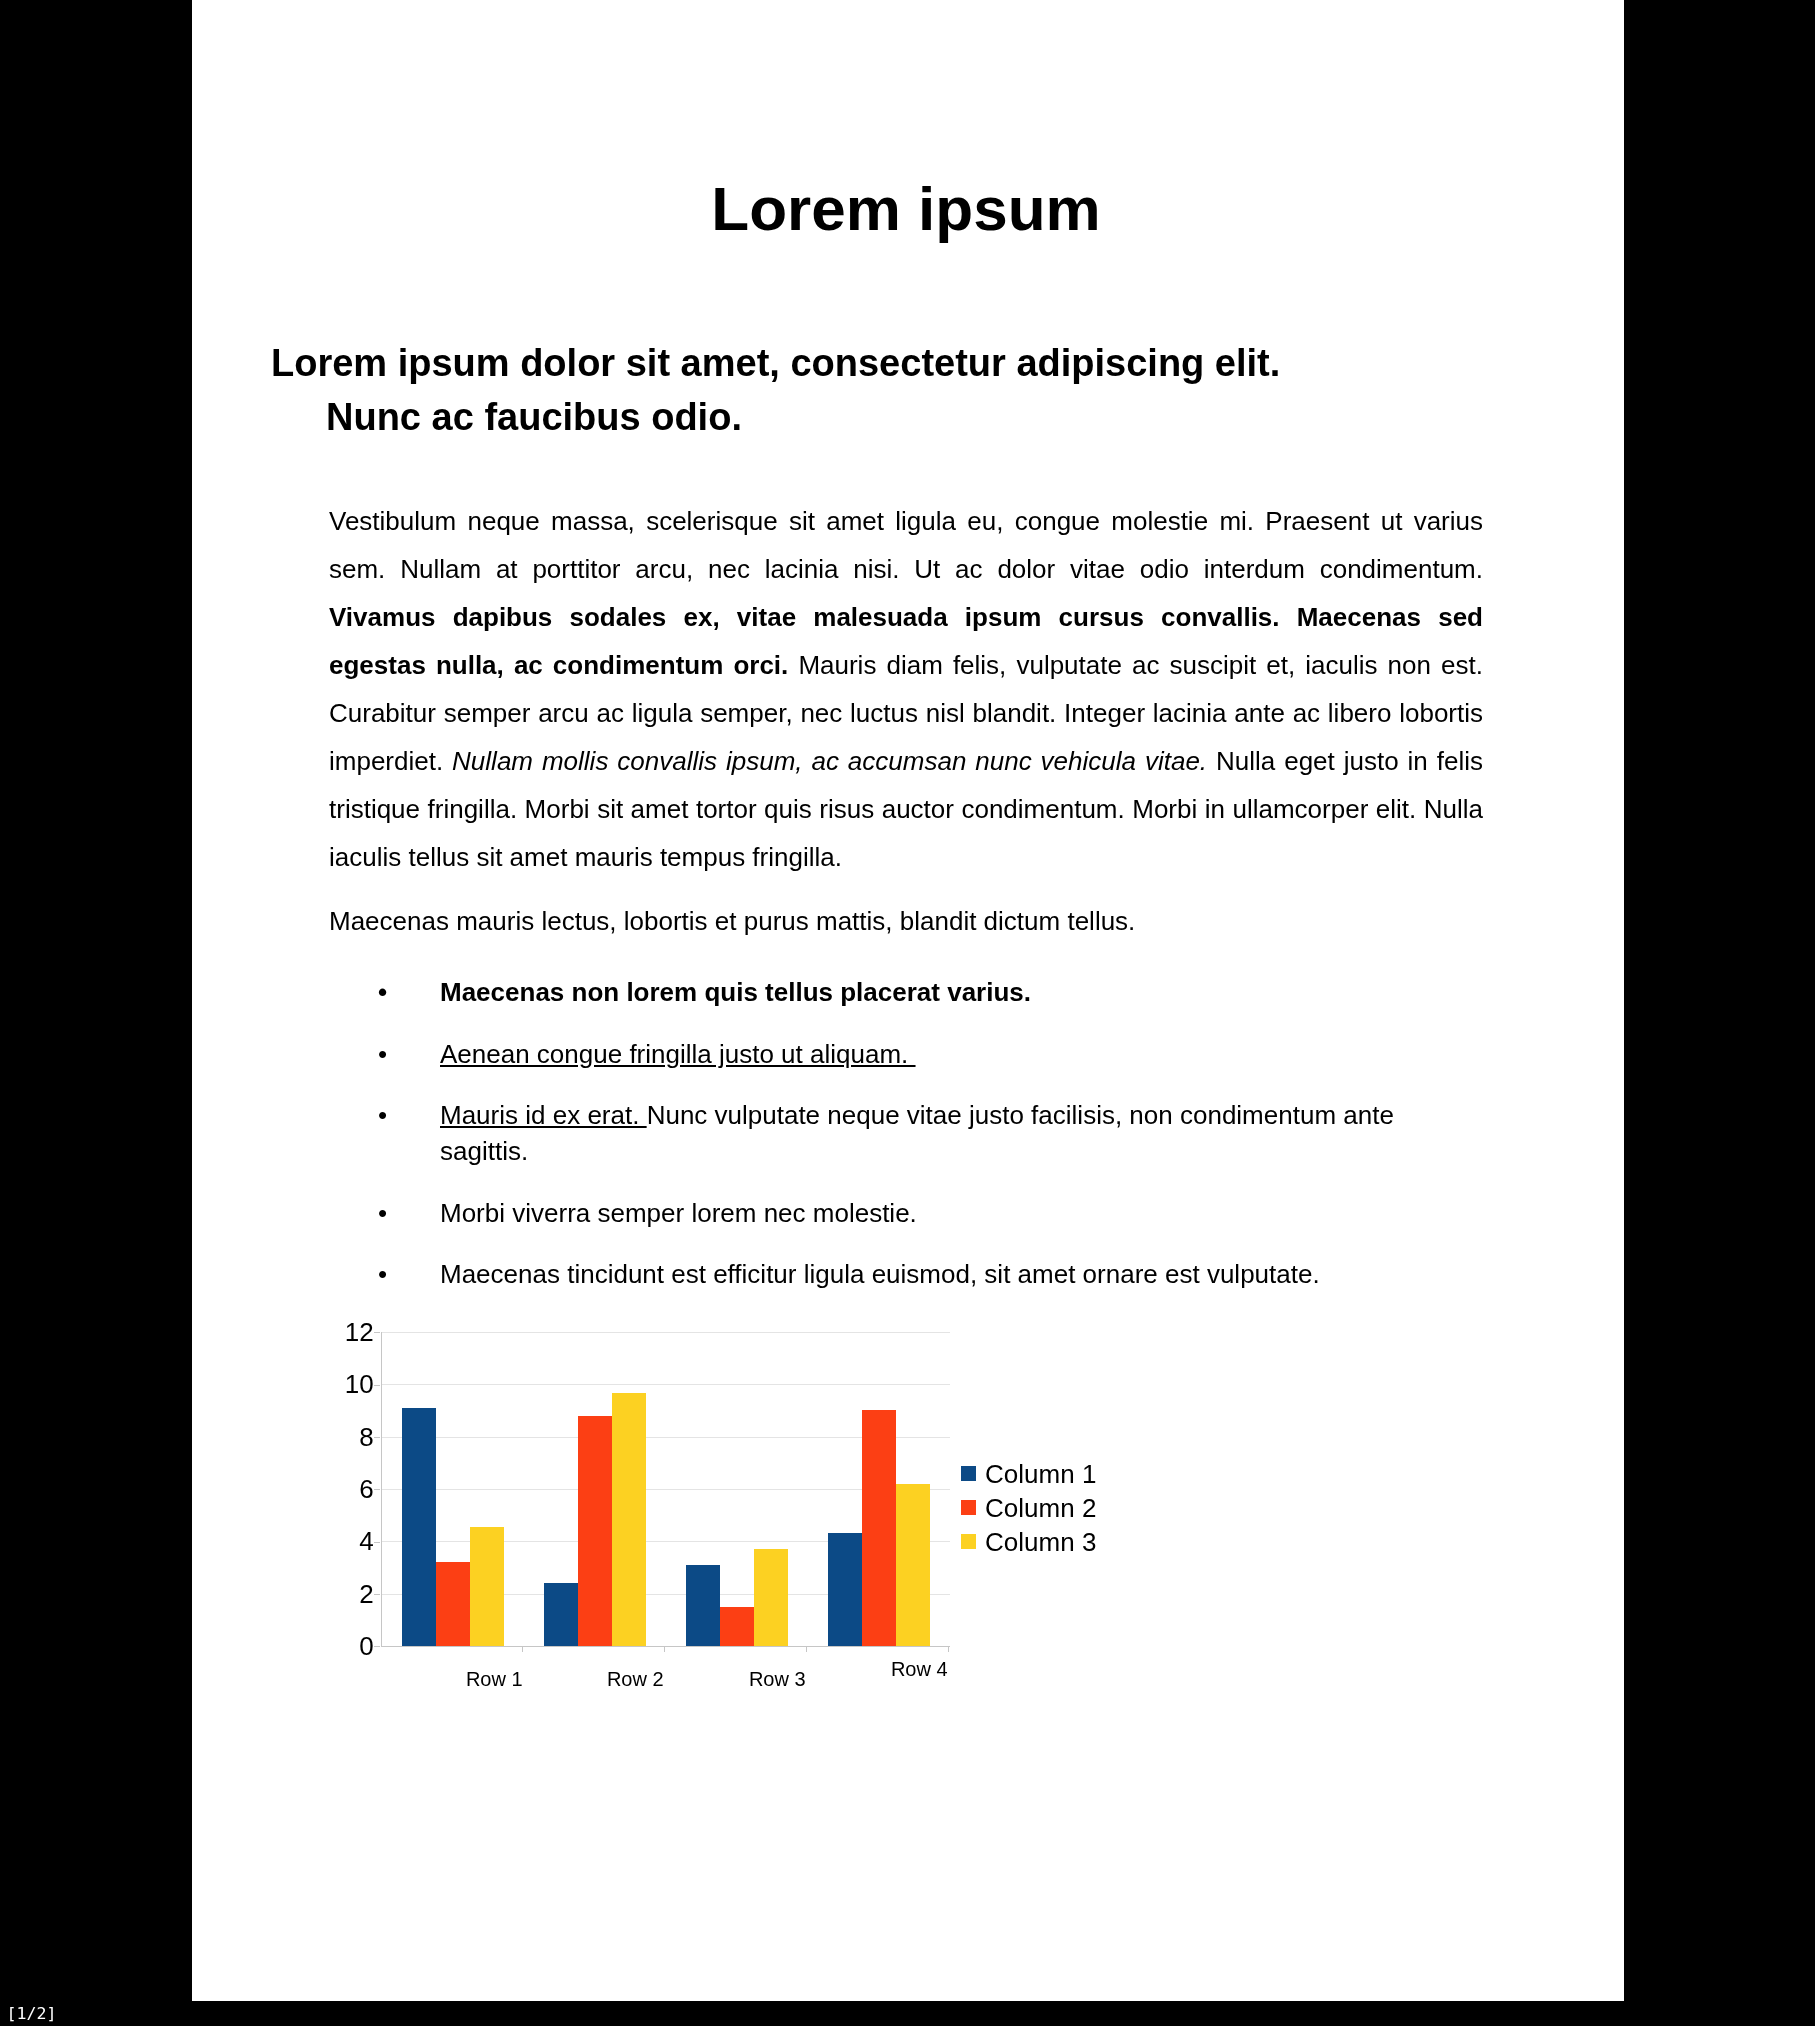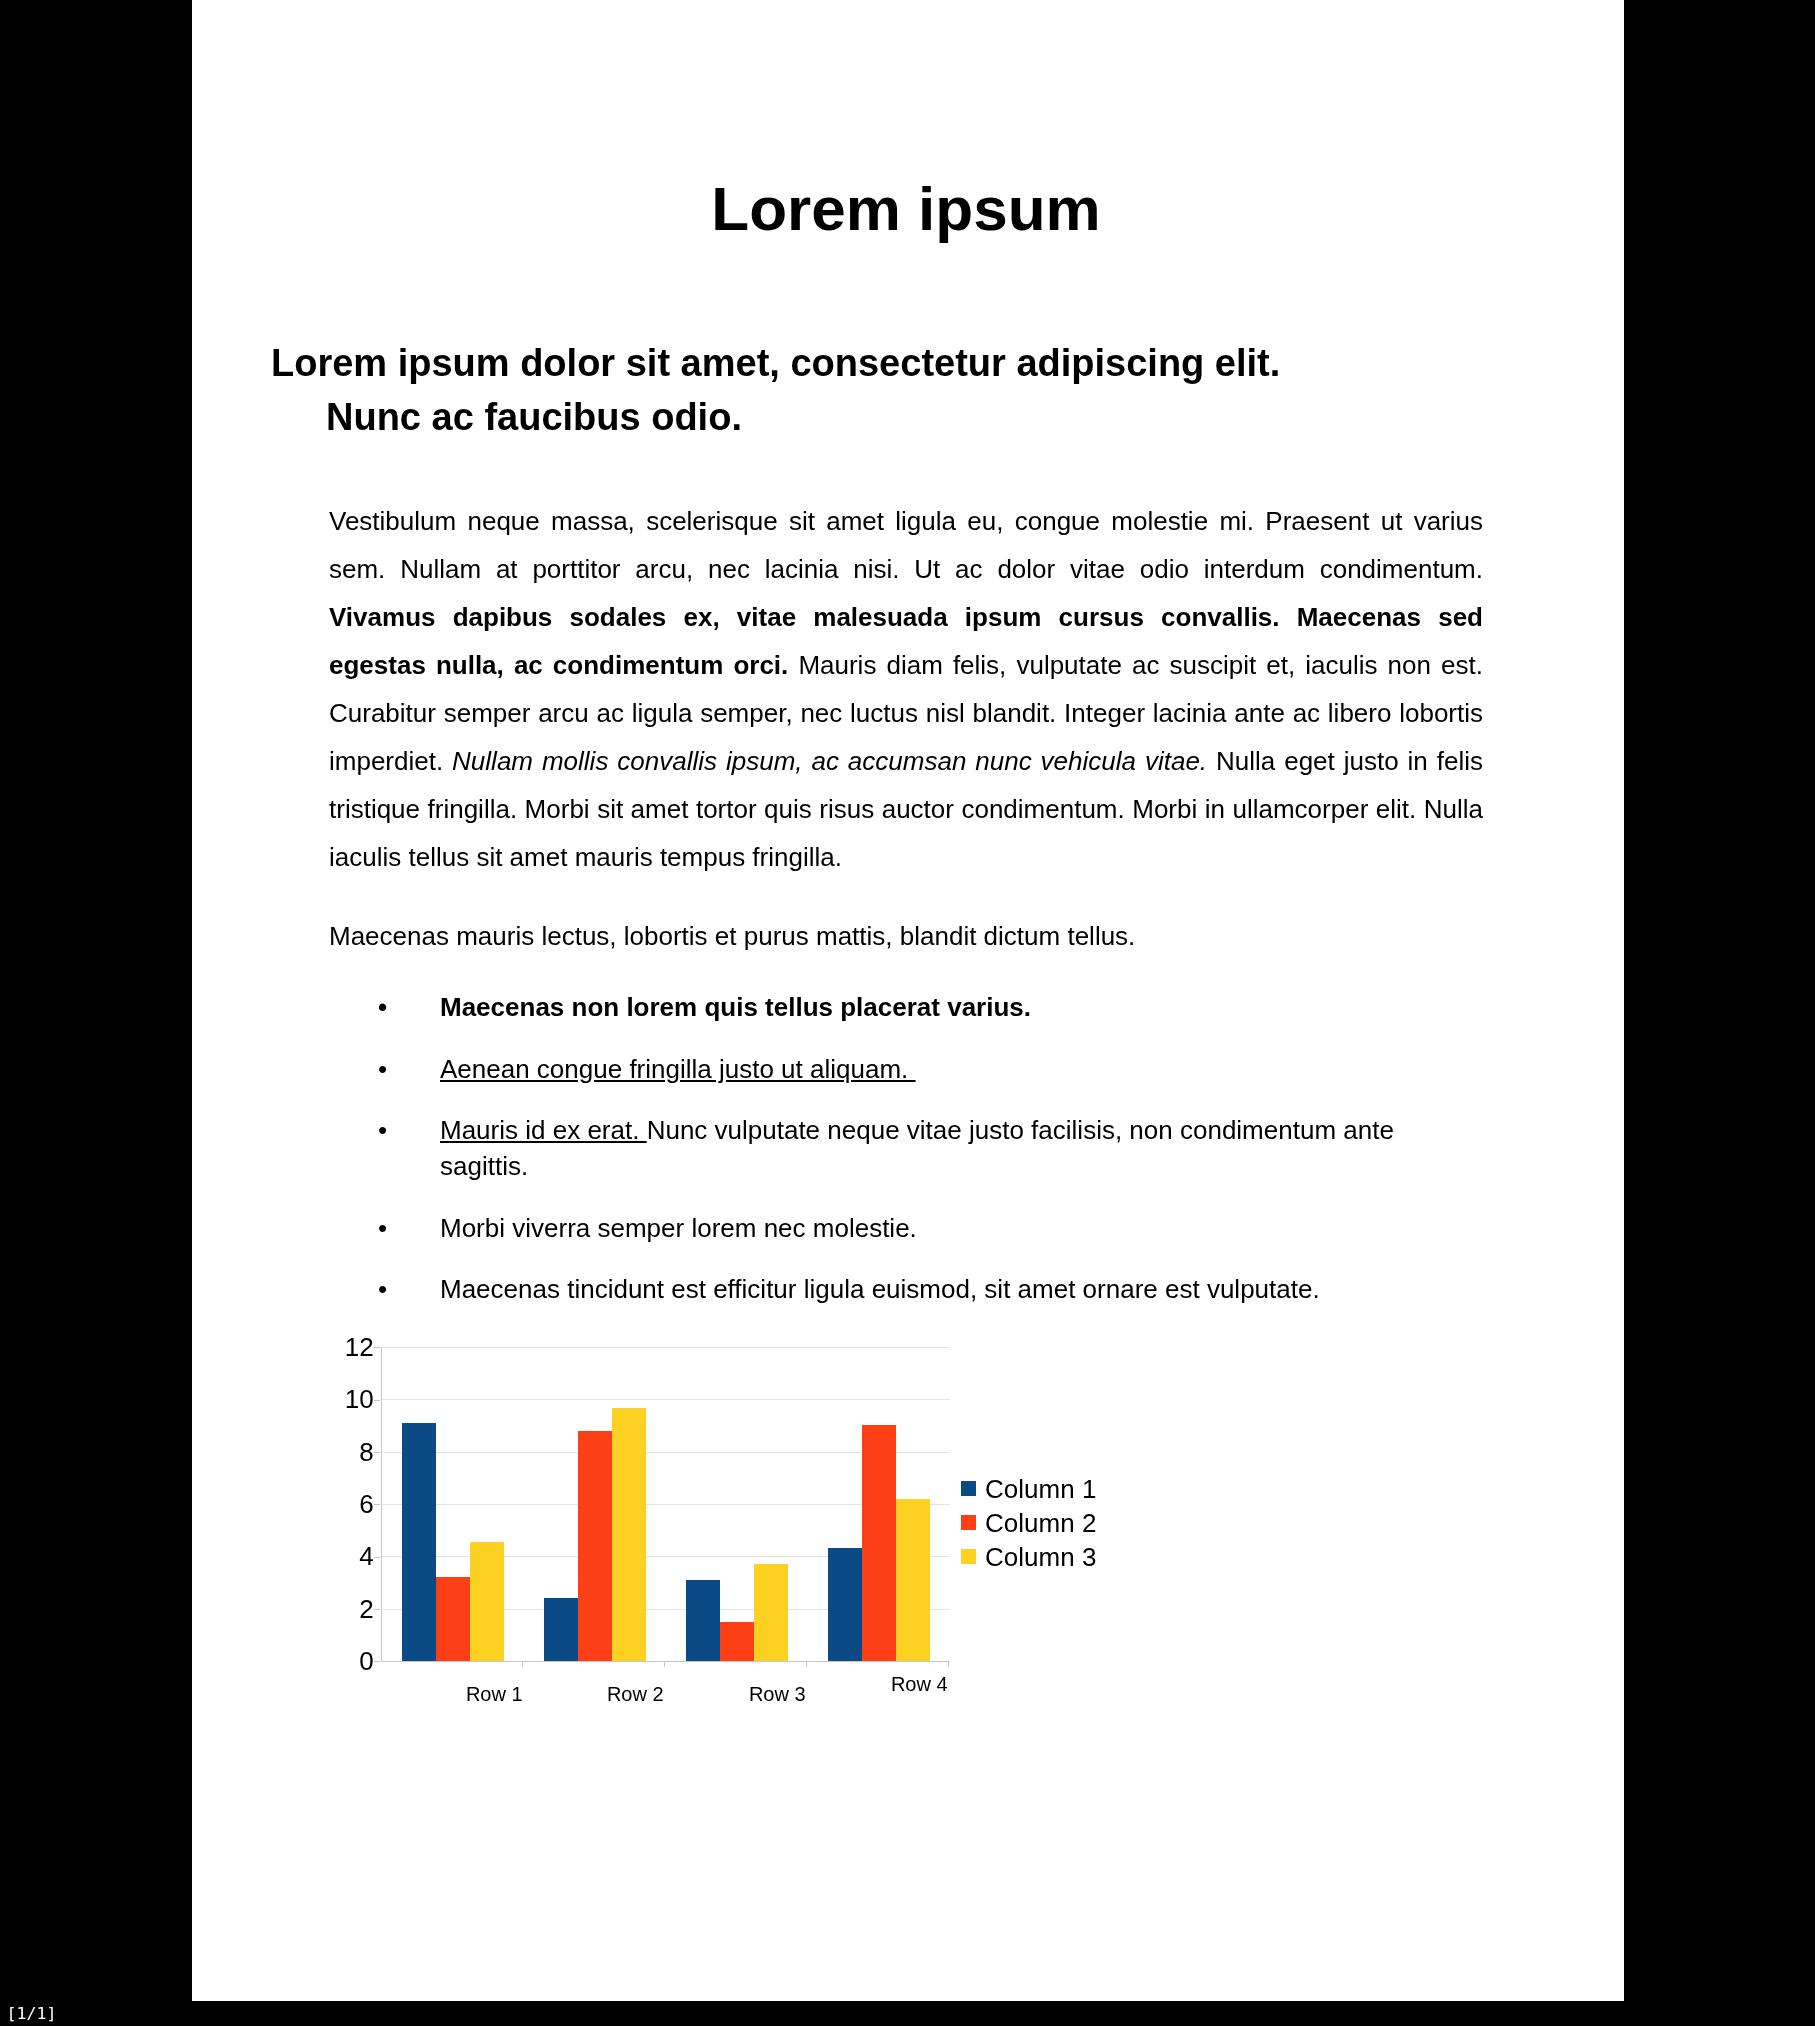--- a/index.html
+++ b/index.html
@@ -15,21 +15,21 @@
     margin-top:175px;font-size:62px;line-height:68px;font-weight:bold;
     text-align:center;letter-spacing:0px;
   }
   .doc-heading{
     margin-top:93px;font-size:38px;line-height:54px;font-weight:bold;
     margin-left:-58px;
   }
   .doc-heading .hline2{padding-left:55px;}
   .para{font-size:26px;line-height:48px;text-align:justify;}
   .p1{margin-top:53px;}
-  .p2{margin-top:31px;text-align:left;}
+  .p2{margin-top:16px;text-align:left;}
   .bold{font-weight:bold;}
   .italic{font-style:italic;}
   .underline{text-decoration:underline;}
   ul.doc-list{
     list-style:none;margin:29px 0 0 0;padding:0;
     font-size:26px;line-height:36px;
   }
   ul.doc-list li{position:relative;padding-left:111px;margin-bottom:25.6px;}
   ul.doc-list li:before{
     content:"\2022";position:absolute;left:49px;top:0;
@@ -160,15 +160,15 @@
         <div class="legend-item">
           <div class="legend-swatch" style="background: rgb(252, 209, 34);"></div>
           <div class="legend-label">Column 3</div>
         </div>
       </div>
     </div>
 
 </div>
 
 <div class="statusbar">
-  <span>[1/1]</span>
+  <span>[1/2]</span>
 </div>
 
 
 </body></html>

